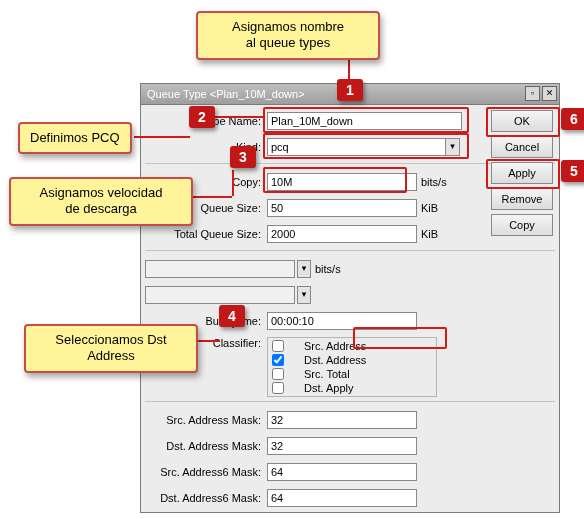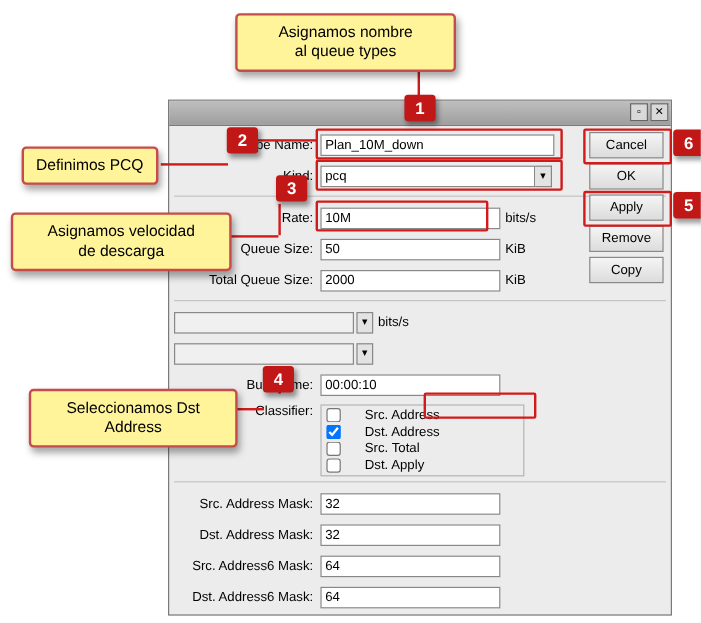--- a/index.html
+++ b/index.html
@@ -180,20 +180,21 @@
     width: 2px;
     background: #d11a1a;
     z-index: 12;
   }
 </style>
 </head>
 <body>
 
 <div class="window">
   <div class="titlebar">
+    <span>Queue Type &lt;Plan_10M_down&gt;</span>
     <div class="titlebar-buttons">
       <div class="tbtn">▫</div>
       <div class="tbtn">✕</div>
     </div>
   </div>
 
   <div class="content">
 
     <div class="row">
       <span class="label">Type Name:</span>
@@ -202,21 +203,21 @@
 
     <div class="row">
       <span class="label">Kind:</span>
       <input class="field wide" style="flex: 0 0 179px;" value="pcq">
       <div class="dropdown-arrow">▾</div>
     </div>
 
     <div class="divider"></div>
 
     <div class="row">
-      <span class="label">Rate:</span>
+      <span class="label">Copy:</span>
       <input class="field" value="10M" style="">
       <span class="unit">bits/s</span>
     </div>
 
     <div class="row">
       <span class="label">Queue Size:</span>
       <input class="field" value="50" style="">
       <span class="unit">KiB</span>
     </div>
 
@@ -280,22 +281,22 @@
       <span class="label">Src. Address6 Mask:</span>
       <input class="field" value="64" style="">
     </div>
     <div class="row">
       <span class="label">Dst. Address6 Mask:</span>
       <input class="field" value="64" style="">
     </div>
   </div>
 
   <div class="btn-col">
+    <div class="btn">OK</div>
     <div class="btn">Cancel</div>
-    <div class="btn">OK</div>
     <div class="btn">Apply</div>
     <div class="btn">Remove</div>
     <div class="btn">Copy</div>
   </div>
 </div>
 
 <div class="hl" style="left:263px;top:107px;width:202px;height:22px"></div>
 <div class="hl" style="left:263px;top:133px;width:202px;height:22px"></div>
 <div class="hl" style="left:263px;top:167px;width:140px;height:22px"></div>
 <div class="hl" style="left:353px;top:327px;width:90px;height:18px"></div>

